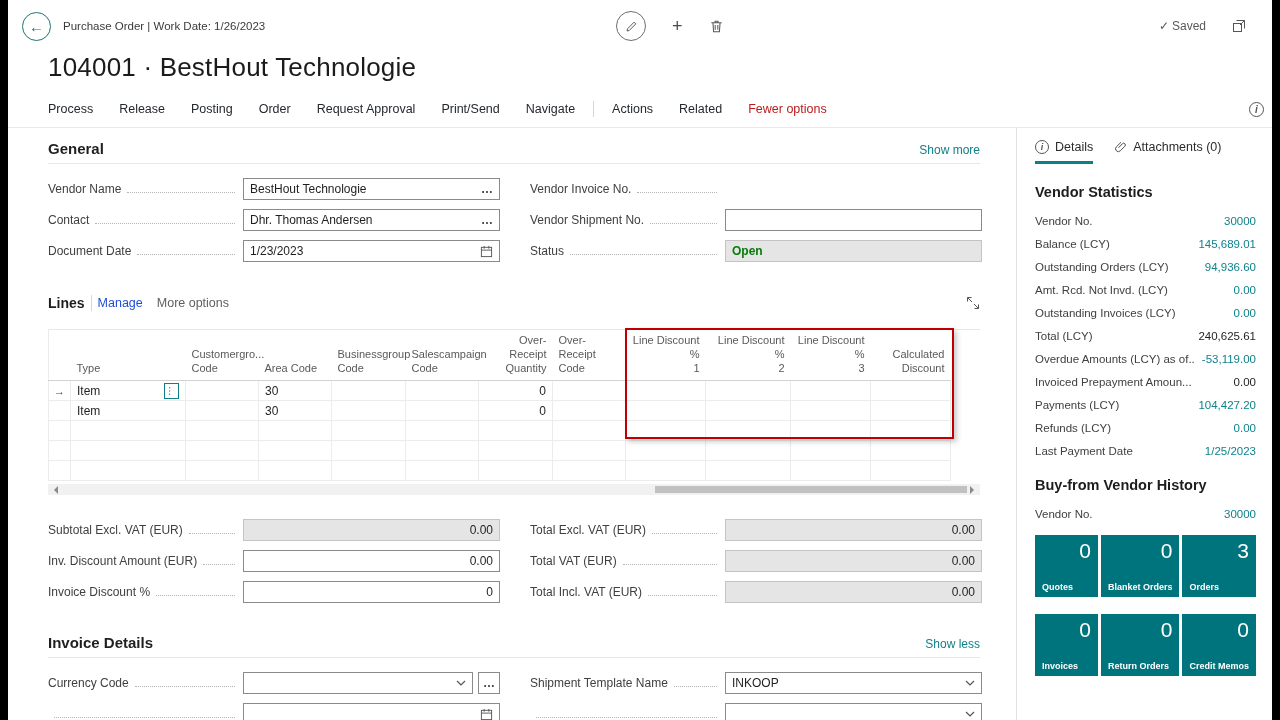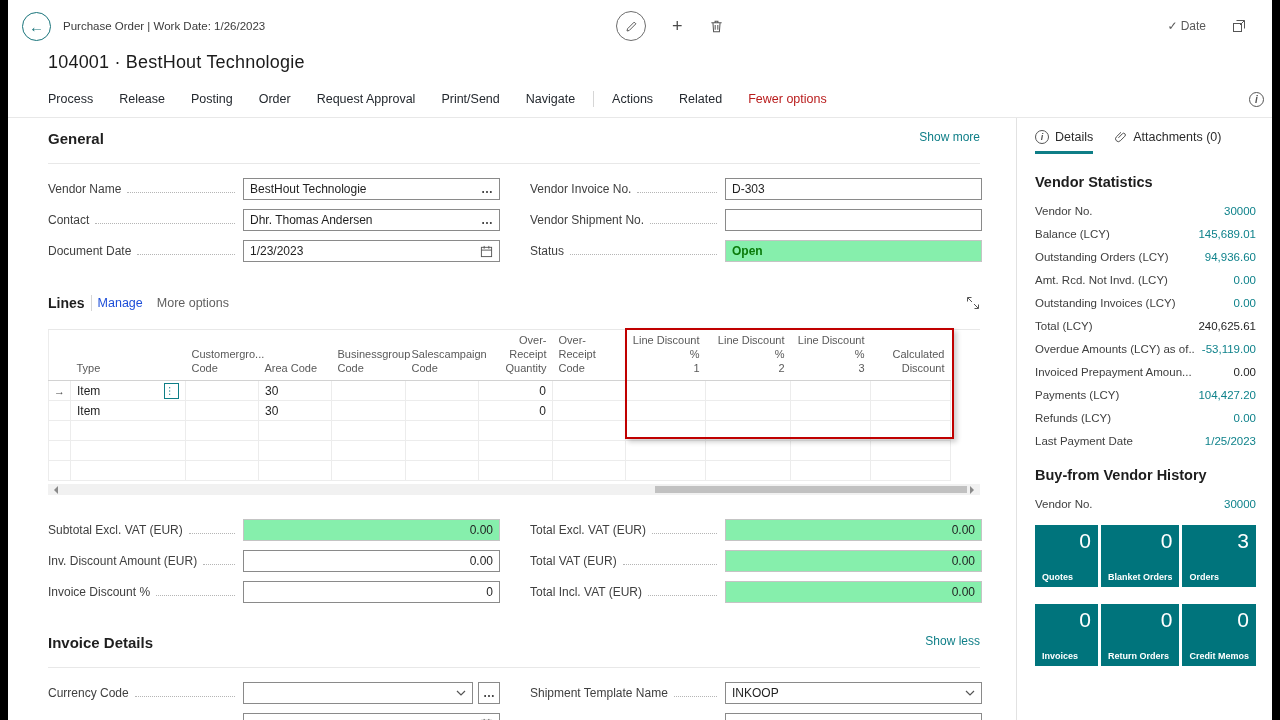--- a/index.html
+++ b/index.html
@@ -16,49 +16,49 @@
   .caption{margin-left:12px;font-size:11.5px;color:#3b3b3b}
   .center-icons{position:absolute;left:608px;top:0;height:52px;display:flex;align-items:center;gap:26px}
   .icon-circle{width:30px;height:30px;border:1px solid #6d6d6d;border-radius:50%;display:flex;
     align-items:center;justify-content:center;cursor:pointer}
   .icon-plain{display:flex;align-items:center;justify-content:center;cursor:pointer;color:#4a4a4a;font-size:18px}
   .right-icons{margin-left:auto;display:flex;align-items:center;gap:26px;padding-right:12px}
   .saved{display:flex;align-items:center;gap:3px;color:#5a5a5a;font-size:12px}
   .popout{cursor:pointer;display:flex}
 
   
-  .page-title{padding:0 0 8px 40px;font-size:18px;font-weight:400;color:#1b1b1b;letter-spacing:.2px}
+  .page-title{padding:0 0 8px 40px;font-size:26px;font-weight:400;color:#1b1b1b;letter-spacing:.2px}
   .ribbon{display:flex;align-items:center;gap:26px;height:37px;padding:0 8px 0 40px;
     border-bottom:1px solid #e8e8e8;font-size:12.5px;color:#24292f;flex:none}
   .ritem{cursor:pointer;white-space:nowrap}
   .ritem.muted{color:#b91c1c}
   .vsep{width:1px;height:16px;background:#d6d6d6;margin:0 -8px}
   .circle-i{width:15px;height:15px;border:1px solid #555;border-radius:50%;color:#555;display:inline-flex;
     align-items:center;justify-content:center;font-size:10px;font-style:italic;font-weight:700;flex:none;cursor:pointer}
   .ribbon .circle-i{margin-left:auto}
 
   
   .content{flex:1;display:flex;overflow:hidden}
   .main{width:1008px;flex:none;padding:12px 36px 0 40px;overflow:hidden}
   .side{flex:1;border-left:1px solid #e2e2e2;padding:12px 16px 0 18px;overflow:hidden}
 
   
-  .sec-head{display:flex;align-items:flex-start;border-bottom:1px solid #e8e8e8;padding-bottom:16px;margin-bottom:14px}
+  .sec-head{display:flex;align-items:flex-end;border-bottom:1px solid #e8e8e8;padding-bottom:6px;margin-bottom:14px}
   .sec-head h2{font-size:15px;font-weight:700;color:#1f1f1f}
   .teal-link{margin-left:auto;color:#0e7e87;font-size:12px;cursor:pointer}
   .fields{display:flex;gap:30px}
   .fcol{width:452px;flex:none}
   .frow{display:flex;height:22px;margin-bottom:9px}
   .flabel-wrap{width:195px;flex:none;display:flex;align-items:center;overflow:hidden}
   .flabel{font-size:12px;color:#404040;white-space:nowrap}
   .leader{flex:1;border-bottom:1px dotted #b5b5b5;height:8px;margin:0 8px 0 6px;min-width:8px}
   .fcontrol{width:257px;height:22px;border:1px solid #8a8a8a;background:#fff;display:flex;align-items:center;
     padding:0 6px;font-size:12px;color:#1f1f1f;position:relative}
   .fcontrol .fvalue{white-space:nowrap;overflow:hidden}
-  .fcontrol.disabled{background:#86efac;border-color:#c4c4c4}
+  .fcontrol.disabled{background:#e5e5e5;border-color:#c4c4c4}
   .fcontrol.num{justify-content:flex-end}
   .status-val{font-weight:700;color:#0a7a0a}
   .assist{margin-left:auto;color:#444;font-weight:700;cursor:pointer;padding-left:6px}
   .cicon{margin-left:auto;display:flex;cursor:pointer}
   .sel-chevron{margin-left:auto;display:flex;cursor:pointer}
   .ellipsis-btn{width:22px;height:22px;border:1px solid #8a8a8a;display:flex;align-items:center;
     justify-content:center;margin-left:5px;font-weight:700;color:#444;cursor:pointer;flex:none}
   .fcontrol.currency{width:230px}
 
   
@@ -138,21 +138,21 @@
         <span>
           <svg viewBox="0 0 16 16" width="15" height="15">
               <path d="M2.5 4h11M6.5 4V2.5h3V4M4.2 4l.7 9.5h6.2L11.8 4M6.6 6.5v5M9.4 6.5v5" stroke="#555" fill="none" stroke-width="1.1"></path>
             </svg>
         </span>
       </div>
     </div>
     <div class="right-icons">
       <span class="saved">
         <span>✓</span>
-        <span>Date</span>
+        <span>Saved</span>
       </span>
       <span class="popout">
         <svg viewBox="0 0 14 14" width="14" height="14">
             <rect x="1.5" y="4.5" width="8" height="8" fill="none" stroke="#555"></rect>
             <path d="M4.5 1.5h8v8M8 6l4.3-4.3" stroke="#555" fill="none"></path>
           </svg>
       </span>
     </div>
   </header>
 
@@ -221,23 +221,20 @@
                 </span>
               </div>
             </div>
           </div>
           <div class="fcol">
             <div class="frow">
               <div class="flabel-wrap">
                   <span class="flabel">Vendor Invoice No.</span>
                   <span class="leader"></span>
                 </div>
-              <div class="fcontrol">
-                <span class="fvalue">D-303</span>
-              </div>
             </div>
             <div class="frow">
               <div class="flabel-wrap">
                   <span class="flabel">Vendor Shipment No.</span>
                   <span class="leader"></span>
                 </div>
               <div class="fcontrol">
                 <span class="fvalue"></span>
               </div>
             </div>

